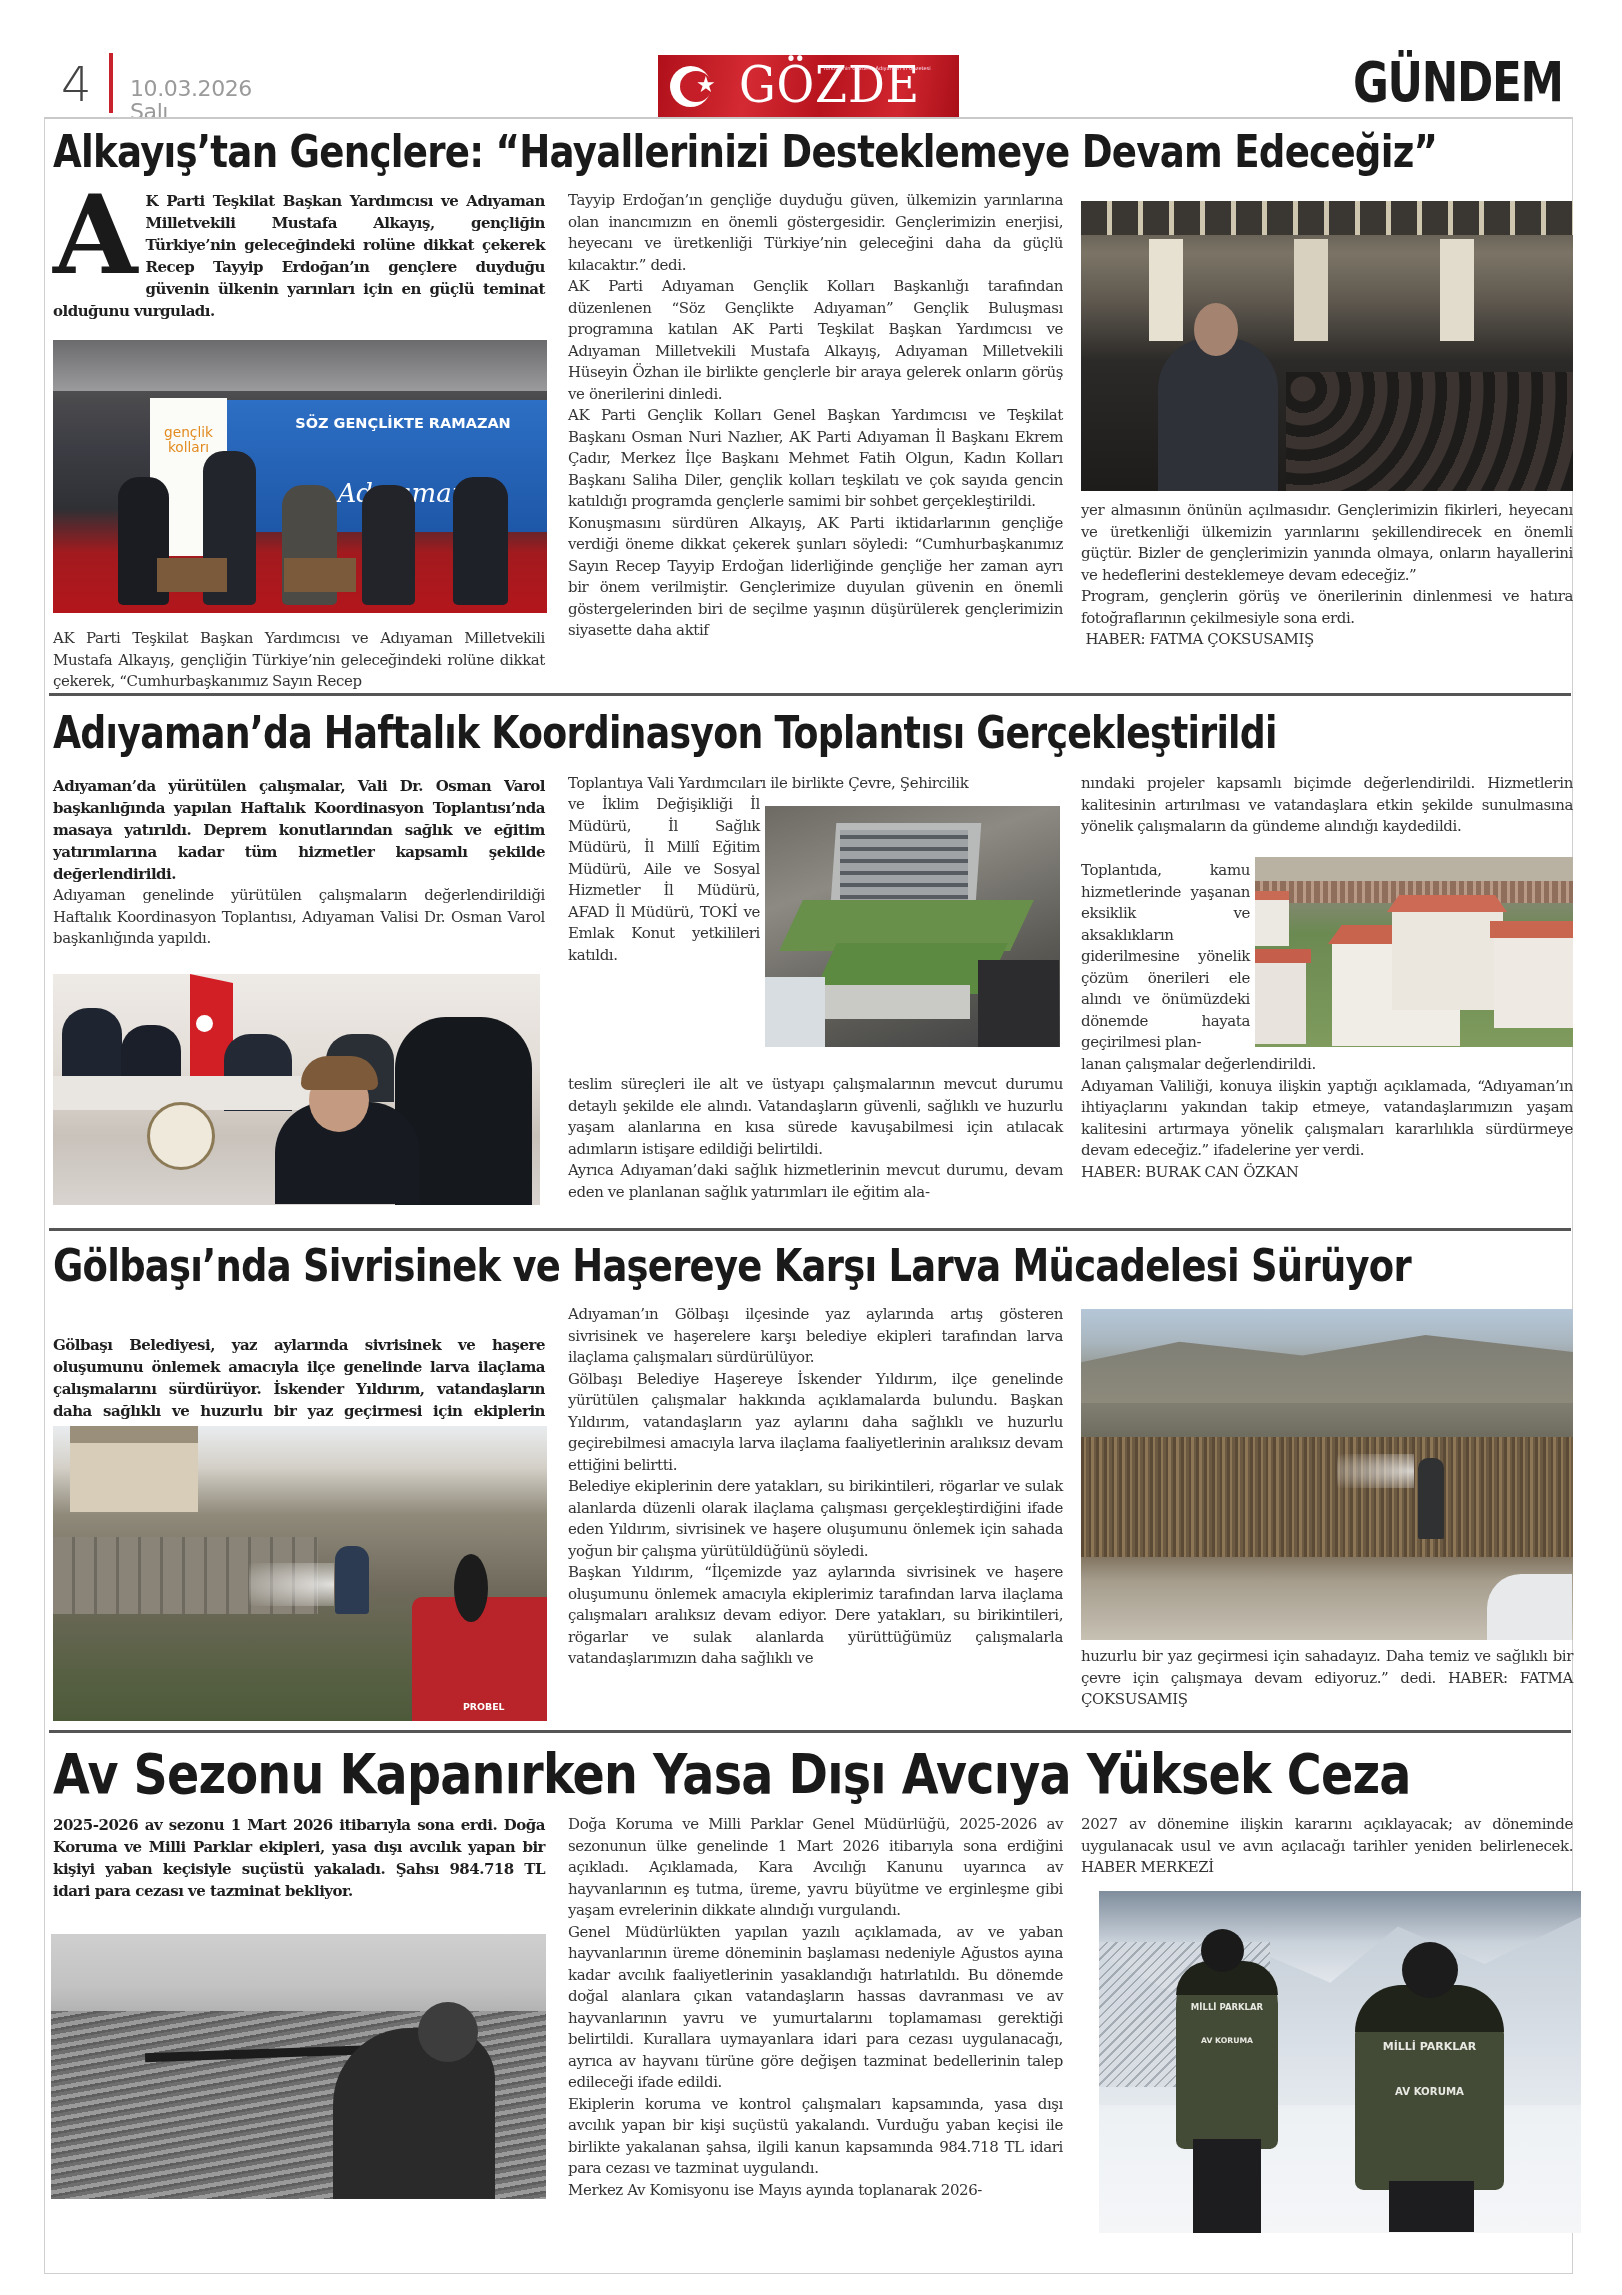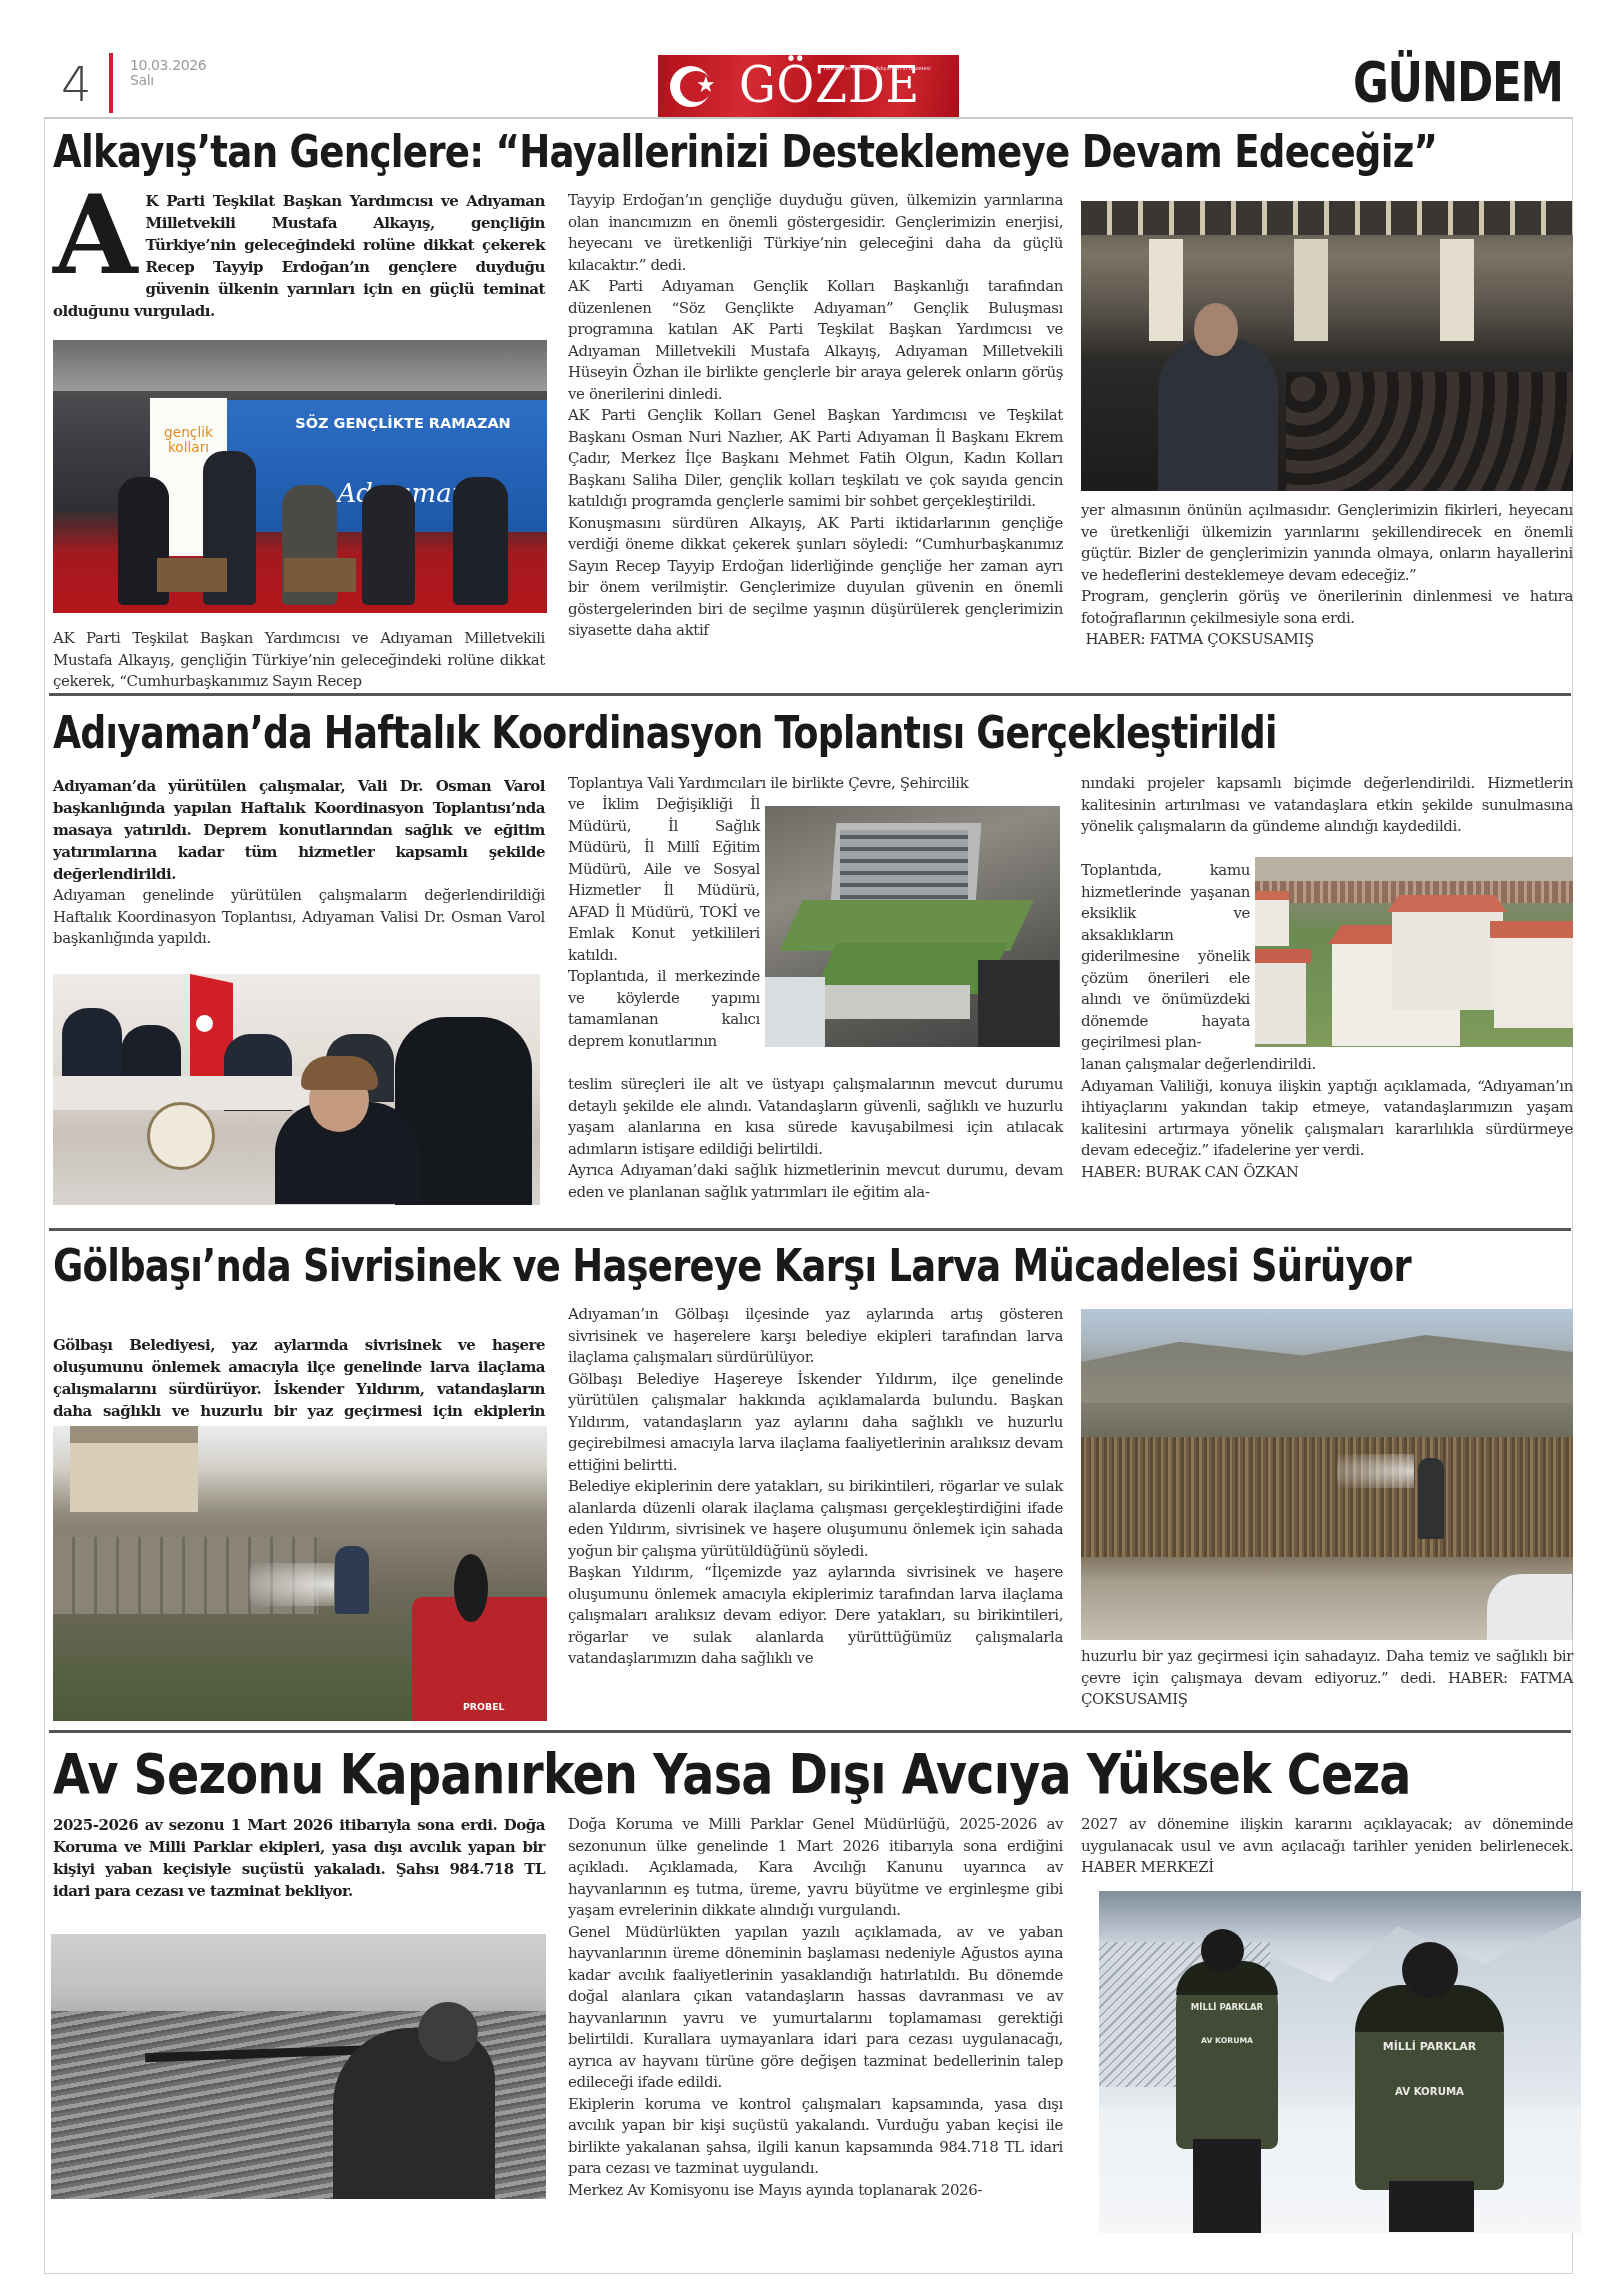--- a/index.html
+++ b/index.html
@@ -3,21 +3,21 @@
 <meta charset="utf-8">
 <style>
   * { box-sizing: border-box; margin: 0; padding: 0; }
   html, body { width: 1623px; height: 2295px; background: #ffffff; overflow: hidden; }
   body { position: relative; font-family: "DejaVu Serif", serif; color: #2b2b2b; }
 
   
   .masthead { position: absolute; left: 0; top: 0; width: 1623px; height: 120px; }
   .page-num { position: absolute; left: 61px; top: 60px; font-family: "DejaVu Sans", sans-serif; font-weight: 200; font-size: 48px; color: #444; line-height: 1; }
   .red-bar { position: absolute; left: 109px; top: 53px; width: 4.3px; height: 60px; background: #c8232c; }
-  .date { position: absolute; left: 130px; top: 58px; font-family: "DejaVu Sans", sans-serif; font-size: 14px; color: #9a9a9a; line-height: 1.05; letter-spacing: -0.4px; }
+  .date { position: absolute; left: 130px; top: 77px; font-family: "DejaVu Sans", sans-serif; font-size: 22px; color: #9a9a9a; line-height: 1.05; letter-spacing: -0.4px; }
   .logo { position: absolute; left: 658px; top: 55px; width: 301px; height: 62px;
           background: linear-gradient(100deg,#b0101a 0%,#d42a33 30%,#b8141e 55%,#d0262f 80%,#a90f18 100%); overflow: hidden; }
   .logo-crescent { position: absolute; left: 12px; top: 11px; width: 41px; height: 41px; border-radius: 50%; background: #fff; }
   .logo-crescent::after { content: ""; position: absolute; left: 10.2px; top: 5.1px; width: 32px; height: 31px; border-radius: 50%; background: #c51e28; }
   .logo-star { position: absolute; left: 38px; top: 19px; color: #fff; font-size: 22px; line-height: 1; }
   .logo-text { position: absolute; left: 81px; top: 5.1px; font-family: "DejaVu Serif", serif; font-size: 50px; color: #fff; letter-spacing: 0.9px; line-height: 1; transform: scaleX(0.92); transform-origin: left; }
   .logo-tag { position: absolute; left: 165px; top: 10.2px; font-size: 5.1px; color: #fde; font-family: "DejaVu Sans", sans-serif; }
   .section-title { position: absolute; right: 60px; top: 54px; font-family: "DejaVu Sans", sans-serif; font-weight: 900; font-size: 56px; color: #1b1b1b; letter-spacing: -1.7px; transform: scaleX(0.78); transform-origin: right; line-height: 1; }
 
   
@@ -135,21 +135,20 @@
     <div style="position:absolute; left:256px; top:94px; width:60px; height:64px; background:#c49a80; border-radius:50%;"></div>
     <div style="position:absolute; left:248px; top:82px; width:77px; height:34px; background:#7c5a3a; border-radius:34px 34px 8.5px 8.5px;"></div>
     <div style="position:absolute; left:94px; top:128px; width:68px; height:68px; border-radius:50%; background:#efe9dc; border:3.4px solid #8b7a55;"></div>
   </div>
 
   <div class="col" style="left:568px; top:773px; width:495px;">
     <p>Toplantıya Vali Yardımcıları ile birlikte Çevre, Şehircilik</p>
   </div>
   <div class="col" style="left:568px; top:794px; width:192px;">
     <p>ve İklim Değişikliği İl Müdürü, İl Sağlık Müdürü, İl Millî Eğitim Müdürü, Aile ve Sosyal Hizmetler İl Müdürü, AFAD İl Müdürü, TOKİ ve Emlak Konut yetkilileri katıldı.</p>
-    <p>Toplantıda, il merkezinde ve köylerde yapımı tamamlanan kalıcı deprem konutlarının</p>
   </div>
 
   <div class="photo" style="left:765px; top:806px; width:295px; height:241px; background:linear-gradient(160deg,#6c6a63 0%,#8d8a83 30%,#5a5954 70%,#3e3f42 100%);">
     <div style="position:absolute; left:68px; top:17px; width:145px; height:94px; background:#b8bab9; transform:skewX(-4deg);"></div>
     <div style="position:absolute; left:75px; top:24px; width:128px; height:77px; background:repeating-linear-gradient(0deg,#9fa3a6 0 8.5px,#575c62 8.5px 12px);"></div>
     <div style="position:absolute; left:26px; top:94px; width:231px; height:51px; background:#68904a; transform:skewX(-25deg);"></div>
     <div style="position:absolute; left:60px; top:137px; width:171px; height:51px; background:#5c8a40; transform:skewX(-25deg);"></div>
     <div style="position:absolute; left:51px; top:179px; width:154px; height:34px; background:#c9c9c6;"></div>
     <div style="position:absolute; left:0; top:171px; width:60px; height:70px; background:#d8dde2;"></div>
     <div style="position:absolute; left:213px; top:154px; width:81px; height:87px; background:#2c2c2f;"></div>

